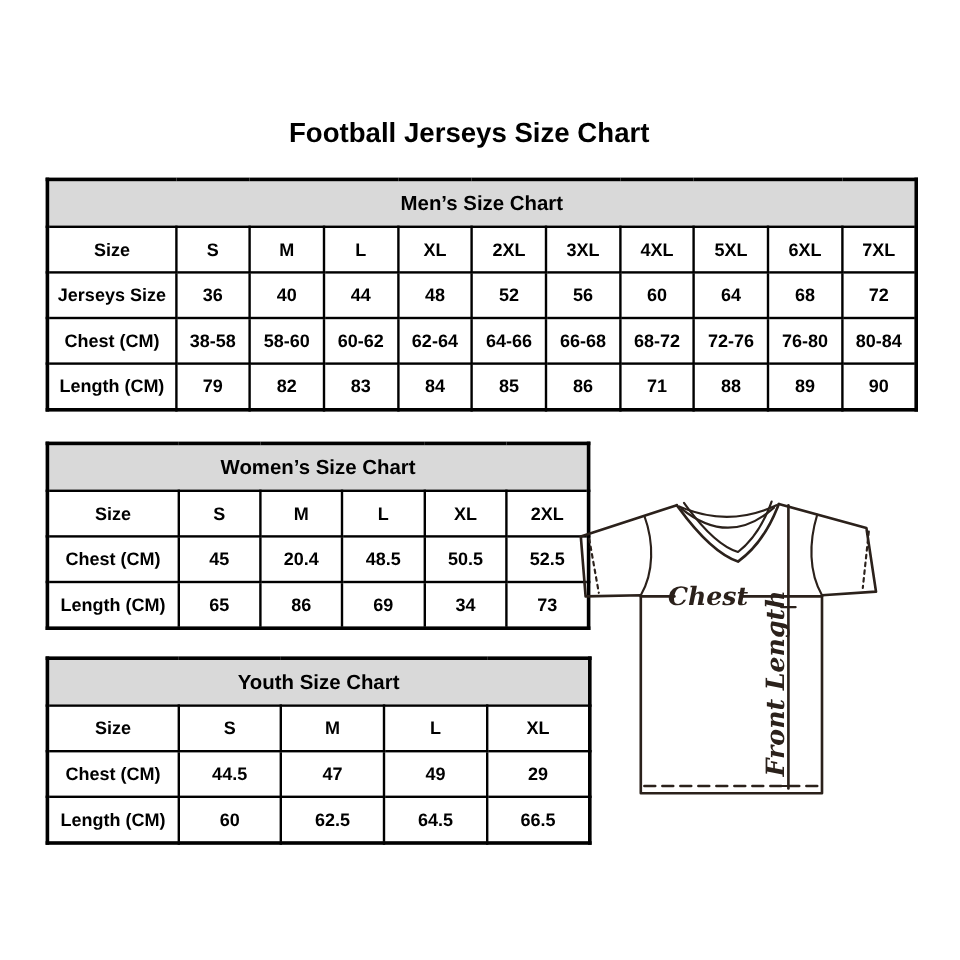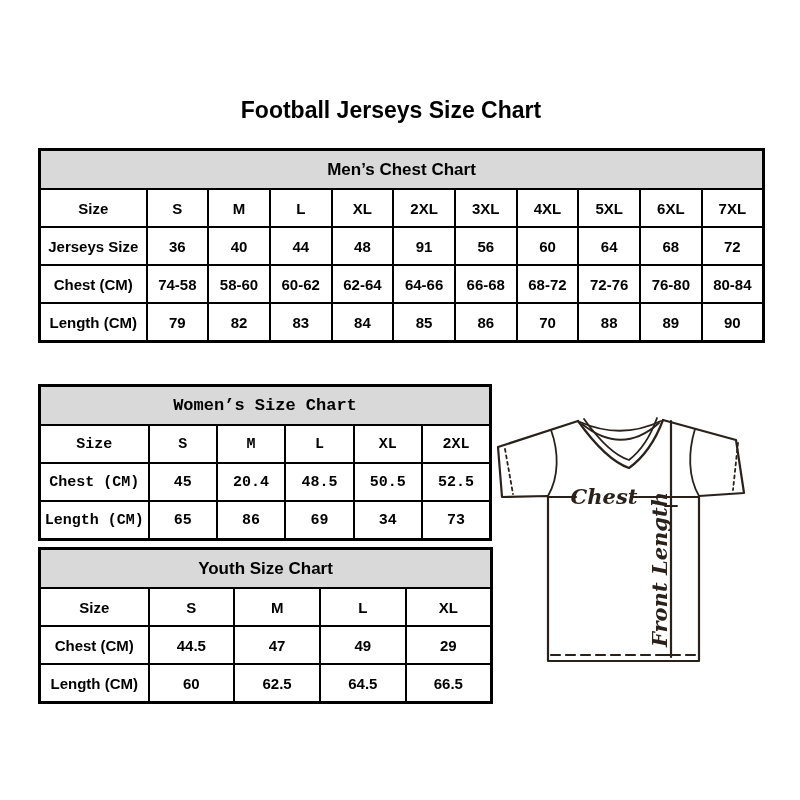--- a/index.html
+++ b/index.html
@@ -3,29 +3,29 @@
 <meta charset="utf-8">
 <style>
   html,body{margin:0;padding:0;}
   body{width:800px;height:800px;background:#ffffff;}
   .canvas{position:relative;width:800px;height:800px;background:#ffffff;
           font-family:"Liberation Sans",sans-serif;color:#000;overflow:hidden;}
   .title{position:absolute;left:0;top:97px;width:782px;text-align:center;
          font-weight:700;font-size:23px;}
   .tbl-wrap{position:absolute;}
   .men{left:38px;top:148px;width:727px;}
-  .women{left:38px;top:384px;width:454px;font-family:Liberation Mono, monospace;}
+  .women{left:38px;top:368px;width:454px;}
   .youth{left:38px;top:547px;width:455px;}
   table{width:100%;border-collapse:collapse;table-layout:fixed;
         border:3px solid var(--table-border,#000);}
   td{border:2px solid var(--table-border,#000);height:36px;text-align:center;
      vertical-align:middle;font-weight:700;font-size:15px;padding:0 2px;
      overflow:hidden;white-space:nowrap;}
   td.tbl-title{background:var(--table-header-bg,#d9d9d9);font-size:17px;height:37px;}
-  .jersey{position:absolute;left:491px;top:410px;width:262px;height:256px;}
+  .jersey{position:absolute;left:477px;top:410px;width:262px;height:256px;}
   .ink path{fill:none;stroke:var(--diagram-line,#2b211b);stroke-width:2.2;
             stroke-linejoin:round;stroke-linecap:round;}
   .ink path.thin{stroke-width:1.8;}
   .ink path.dash-small{stroke-dasharray:3,3.5;stroke-width:1.8;}
   .ink path.dash-big{stroke-dasharray:9,6;}
   .diagram-text{font-family:"DejaVu Serif",serif;font-style:italic;font-weight:700;
                 font-size:21px;fill:var(--diagram-line,#2b211b);}
 </style>
 </head>
 <body>
@@ -44,70 +44,70 @@
           <col>
           <col>
           <col>
           <col>
           <col>
           <col>
           <col>
         </colgroup>
         <tbody>
           <tr>
-            <td colspan="11" class="tbl-title">Men’s Chest Chart</td>
+            <td colspan="11" class="tbl-title">Men’s Size Chart</td>
           </tr>
           <tr>
             <td>Size</td>
             <td>S</td>
             <td>M</td>
             <td>L</td>
             <td>XL</td>
             <td>2XL</td>
             <td>3XL</td>
             <td>4XL</td>
             <td>5XL</td>
             <td>6XL</td>
             <td>7XL</td>
           </tr>
           <tr>
             <td>Jerseys Size</td>
             <td>36</td>
             <td>40</td>
             <td>44</td>
             <td>48</td>
-            <td>91</td>
+            <td>52</td>
             <td>56</td>
             <td>60</td>
             <td>64</td>
             <td>68</td>
             <td>72</td>
           </tr>
           <tr>
             <td>Chest (CM)</td>
-            <td>74-58</td>
+            <td>38-58</td>
             <td>58-60</td>
             <td>60-62</td>
             <td>62-64</td>
             <td>64-66</td>
             <td>66-68</td>
             <td>68-72</td>
             <td>72-76</td>
             <td>76-80</td>
             <td>80-84</td>
           </tr>
           <tr>
             <td>Length (CM)</td>
             <td>79</td>
             <td>82</td>
             <td>83</td>
             <td>84</td>
             <td>85</td>
             <td>86</td>
-            <td>70</td>
+            <td>71</td>
             <td>88</td>
             <td>89</td>
             <td>90</td>
           </tr>
         </tbody>
       </table>
     </div>
   <div class="tbl-wrap women">
       <table>
         <colgroup>

